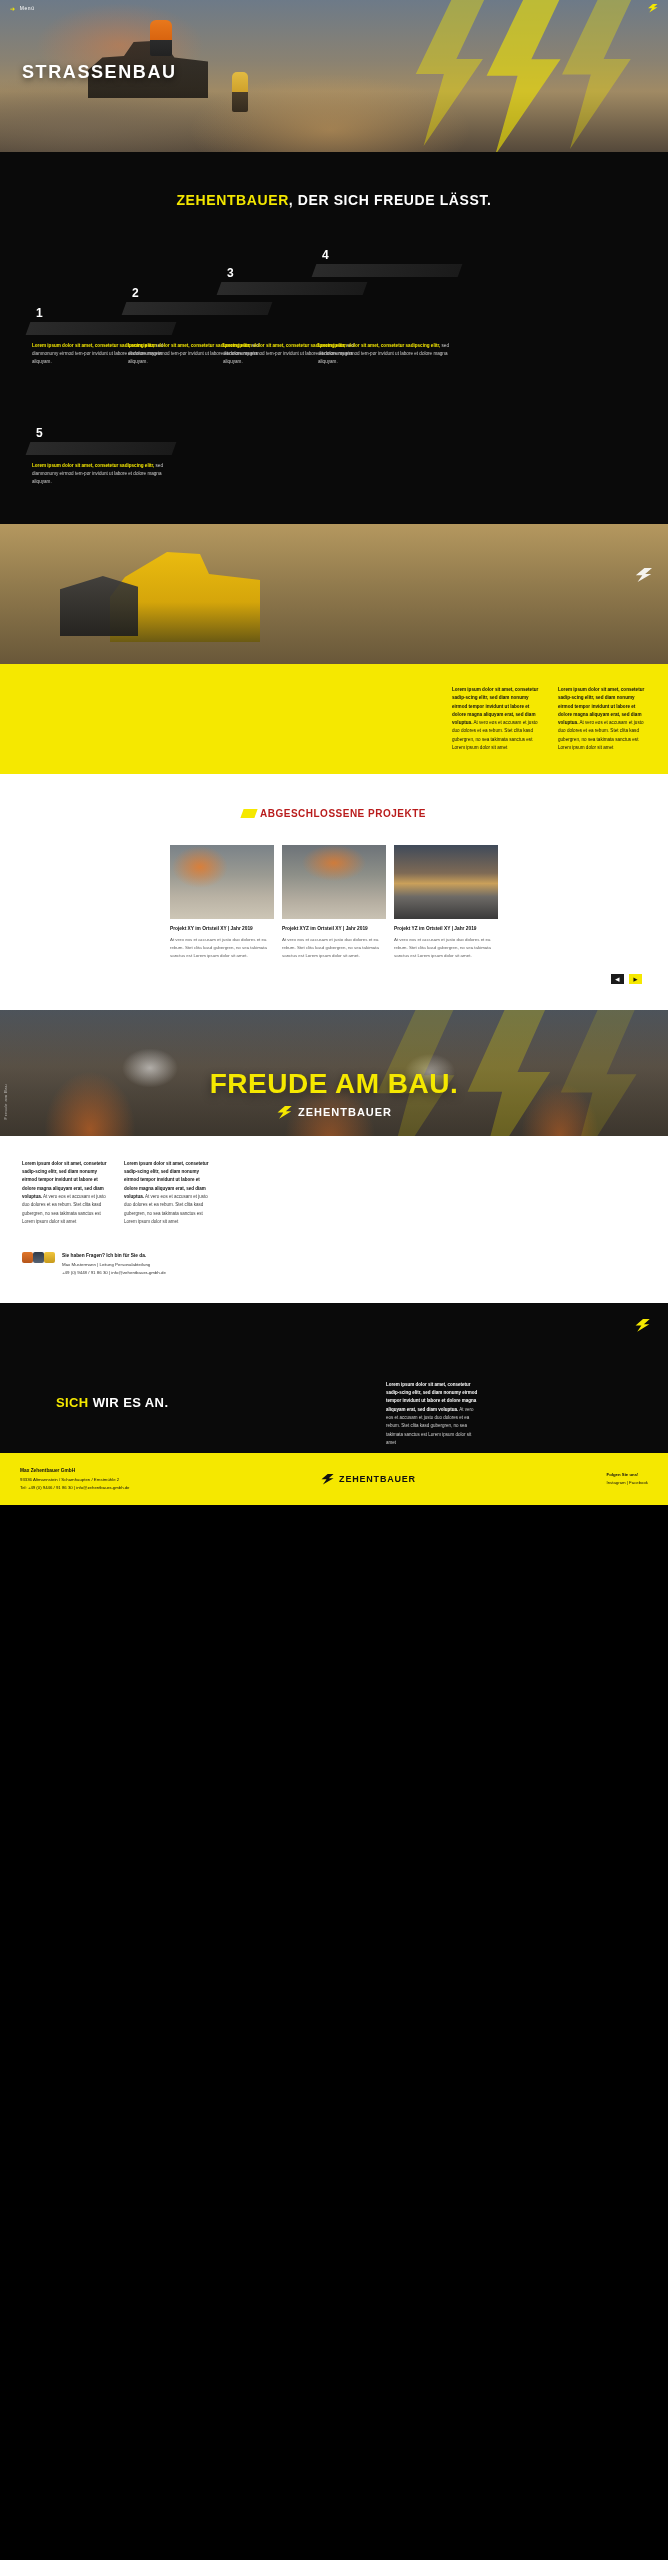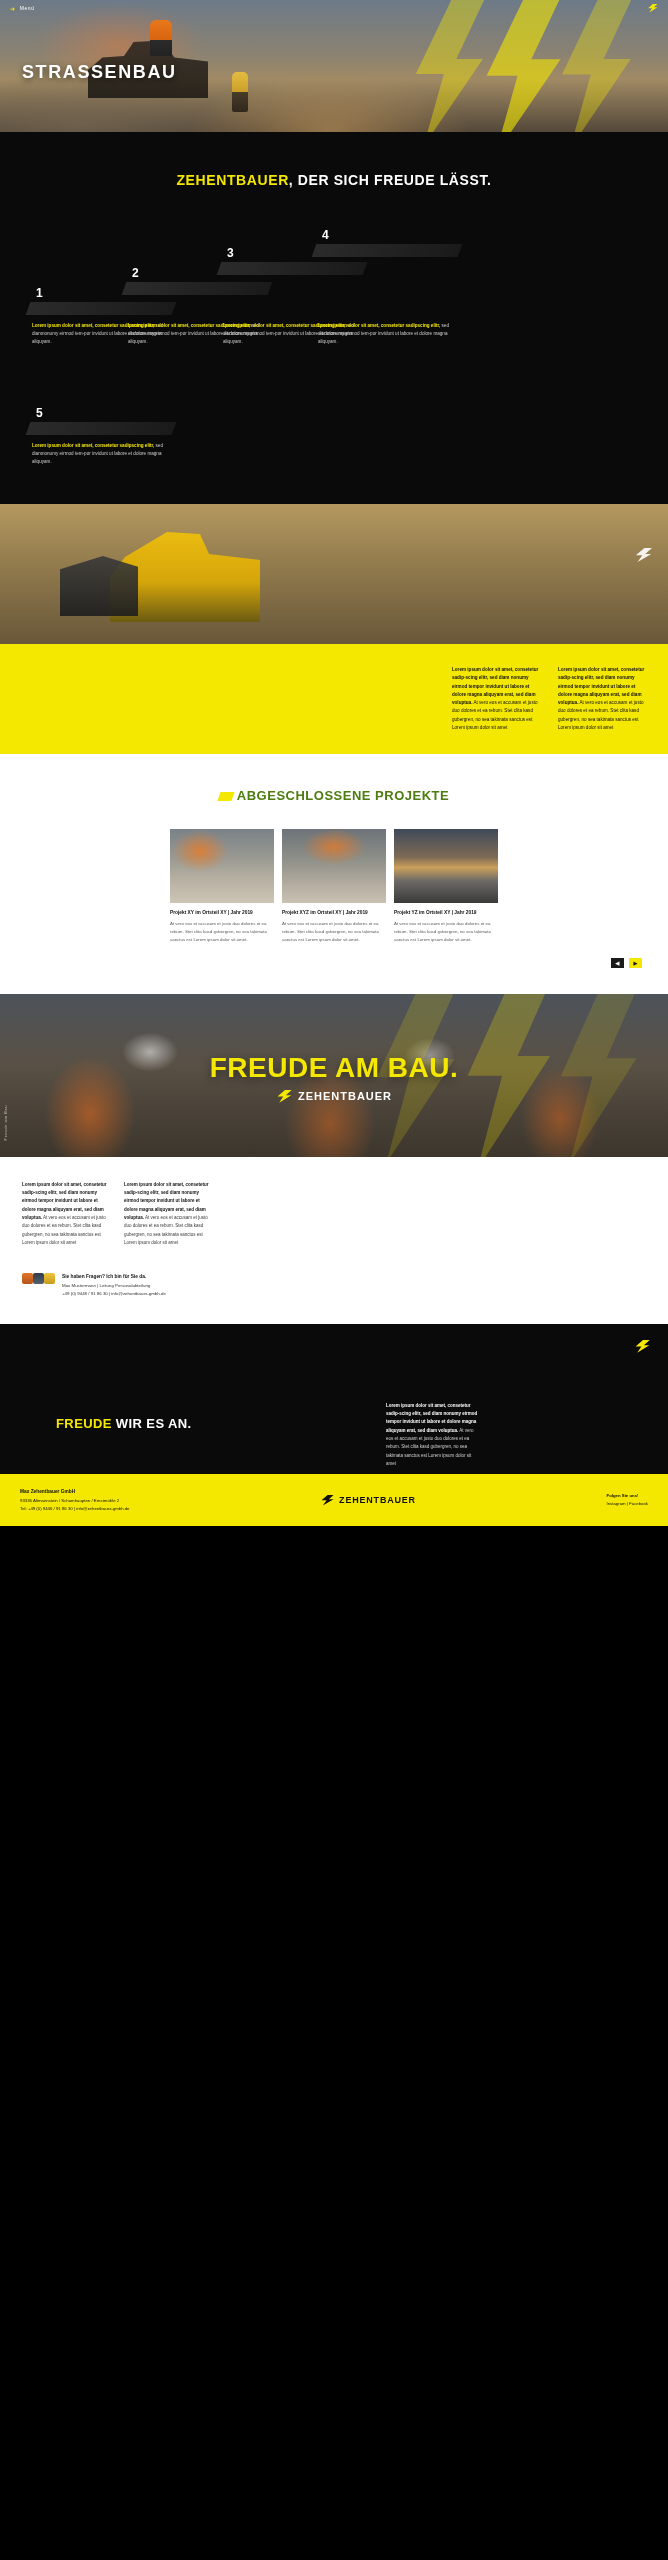--- a/index.html
+++ b/index.html
@@ -7,21 +7,21 @@
     width: 668px;
     background: #000;
     font-family: "Liberation Sans", sans-serif;
     -webkit-font-smoothing: antialiased;
   }
   body { width: 668px; overflow-x: hidden; }
 
   
   .hero {
     position: relative;
-    height: 132px;
+    height: 152px;
     overflow: hidden;
     background:
       linear-gradient(100deg, rgba(0,0,0,.55) 0%, rgba(0,0,0,.15) 45%, rgba(0,0,0,.45) 100%),
       linear-gradient(180deg, #5b6775 0%, #7d7566 35%, #9b8461 55%, #6b5a46 75%, #3a332c 100%);
   }
   .hero-photo {
     position: absolute; inset: 0;
     background:
       radial-gradient(ellipse 120px 60px at 120px 45px, rgba(255,120,40,.35), transparent 70%),
       radial-gradient(ellipse 200px 80px at 330px 130px, rgba(210,160,90,.5), transparent 70%),
@@ -143,21 +143,21 @@
   }
   .yellow-cols {
     position: absolute; right: 18px; top: 22px; display: flex; gap: 14px;
   }
   .ycol { width: 92px; color: #111; font-size: 4.6px; line-height: 1.8; }
   .ycol b { font-weight: bold; }
 
   
   .sec-light { background: #fff; padding: 34px 0 26px; }
   .sec-title-dark {
-    text-align: center; color: #4d7c0f; font-size: 13px; letter-spacing: .5px;
+    text-align: center; color: #b91c1c; font-size: 10px; letter-spacing: .5px;
     font-weight: bold; margin-bottom: 26px;
   }
   .sec-title-dark .hl-box {
     display: inline-block; width: 14px; height: 9px; background: #f5e800;
     transform: skewX(-20deg); margin-right: 4px; vertical-align: -1px;
   }
   .cards { display: flex; gap: 8px; justify-content: center; }
   .card { width: 104px; }
   .card-img { height: 74px; position: relative; overflow: hidden; }
   .img-a {
@@ -179,21 +179,21 @@
   .pager { display: flex; gap: 5px; justify-content: flex-end; padding: 14px 26px 0; }
   .pg {
     width: 13px; height: 10px; display: flex; align-items: center; justify-content: center;
     font-size: 5px; color: #111; font-weight: bold;
   }
   .pg.dark { background: #1b1b1b; color: #fff; }
   .pg.yellow { background: #f5e800; color: #111; }
 
   
   .freude {
-    position: relative; height: 163px; overflow: hidden;
+    position: relative; height: 126px; overflow: hidden;
     background:
       linear-gradient(180deg, rgba(20,20,20,.35), rgba(20,20,20,.55)),
       linear-gradient(180deg,#6b7580 0%,#8e7f6b 45%,#6d5f4c 100%);
   }
   .freude::before {
     content: ""; position: absolute; inset: 0;
     background:
       radial-gradient(ellipse 70px 90px at 90px 120px, rgba(235,110,30,.55), transparent 65%),
       radial-gradient(ellipse 70px 90px at 330px 130px, rgba(235,110,30,.45), transparent 65%),
       radial-gradient(ellipse 60px 80px at 560px 125px, rgba(235,110,30,.45), transparent 65%),
@@ -417,21 +417,21 @@
       <div class="ct1">Sie haben Fragen? Ich bin für Sie da.</div>
       <div>Max Mustermann | Leitung Personalabteilung</div>
       <div>+49 (0) 9448 / 91 86 30 | info@zehentbauer-gmbh.de</div>
     </div>
   </div>
 </section>
 
 <section class="sec-black2">
   <div class="corner-logo"></div>
   <div class="gehen">
-    <span class="hl">FREUDE</span><span> WIR ES AN.</span>
+    <span class="hl">SICH</span><span> WIR ES AN.</span>
   </div>
   <div class="gehen-txt">
     <b>Lorem ipsum dolor sit amet, consetetur sadip-scing elitr, sed diam nonumy eirmod tempor invidunt ut labore et dolore magna aliquyam erat, sed diam voluptua.</b><span> At vero eos et accusam et justo duo dolores et ea rebum. Stet clita kasd gubergren, no sea takimata sanctus est Lorem ipsum dolor sit amet</span>
   </div>
 </section>
 
 <footer class="footer">
   <div class="f-left">
     <div class="fl1">Max Zehentbauer GmbH</div>
     <div>93336 Altmannstein / Schamhaupten / Ernstmühle 2</div>

